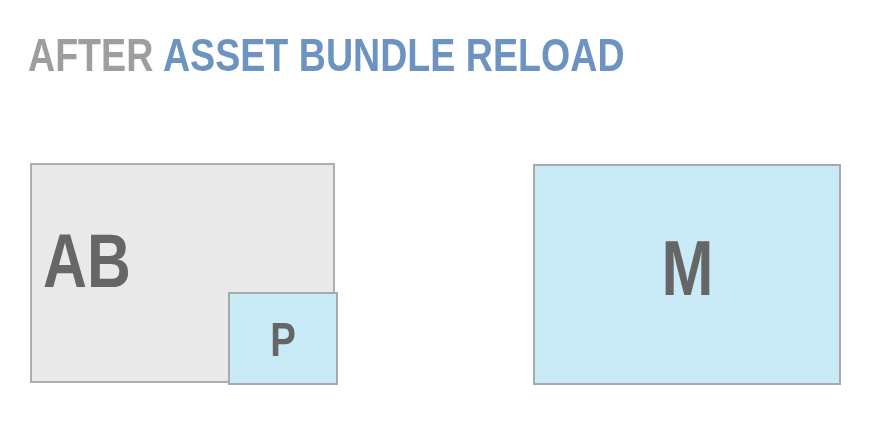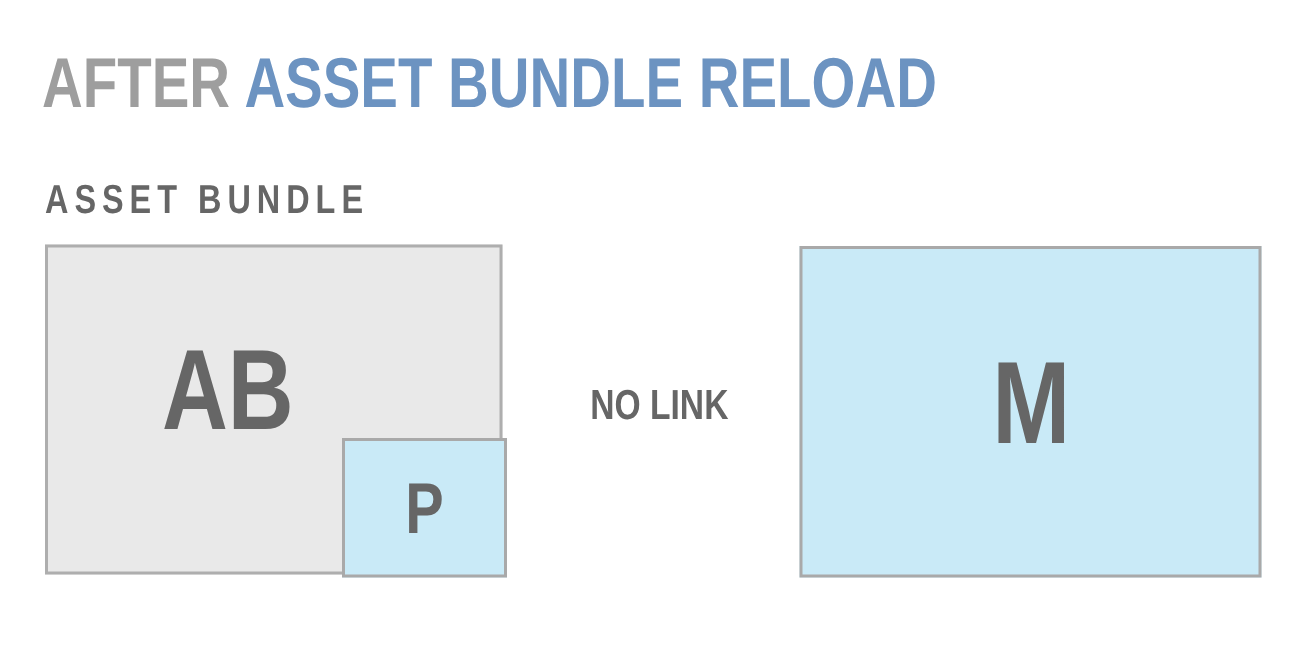--- a/index.html
+++ b/index.html
@@ -53,21 +53,21 @@
     padding-top:3px;
   }
   .box-m{
     left:533px;top:164px;width:308px;height:221px;
     background:var(--blue-fill);
     display:flex;align-items:center;justify-content:center;
     padding-bottom:13px;
   }
   .ab-letter-area{
     position:absolute;left:0;top:0;width:240px;height:100%;
-    display:flex;align-items:center;justify-content:center;
+    display:flex;align-items:center;
     padding-bottom:24px;
   }
   .letter{font-weight:700;color:var(--diagram-text);line-height:1;}
   .letter-ab{font-size:76px;}
   .letter-m{font-size:78px;}
   .letter-p{font-size:48px;}
 
   .link-status-area{
     position:absolute;left:335px;top:163px;width:210px;height:220px;
     display:flex;align-items:center;justify-content:center;
@@ -77,34 +77,30 @@
     font-size:28px;font-weight:700;color:var(--diagram-text);
   }
 </style>
 </head>
 <body>
 
 <div class="stage">
 
   <h1 class="page-title"><span class="cx-l"><span class="title-prefix">AFTER</span><span class="title-highlight">ASSET BUNDLE RELOAD</span></span></h1>
 
-  <div class="section-label label-left"><span class="cx-l">ASSET BUNDLE</span></div>
 
 
   <div class="box box-ab">
     <div class="ab-letter-area">
       <span class="letter letter-ab cx-c">AB</span>
     </div>
   </div>
 
   <div class="box box-p">
     <span class="letter letter-p cx-c">P</span>
   </div>
 
-  <div class="link-status-area">
-    <span class="link-status cx-c">NO LINK</span>
-  </div>
 
   <div class="box box-m">
     <span class="letter letter-m cx-c">M</span>
   </div>
 
 </div>
 
 </body></html>

